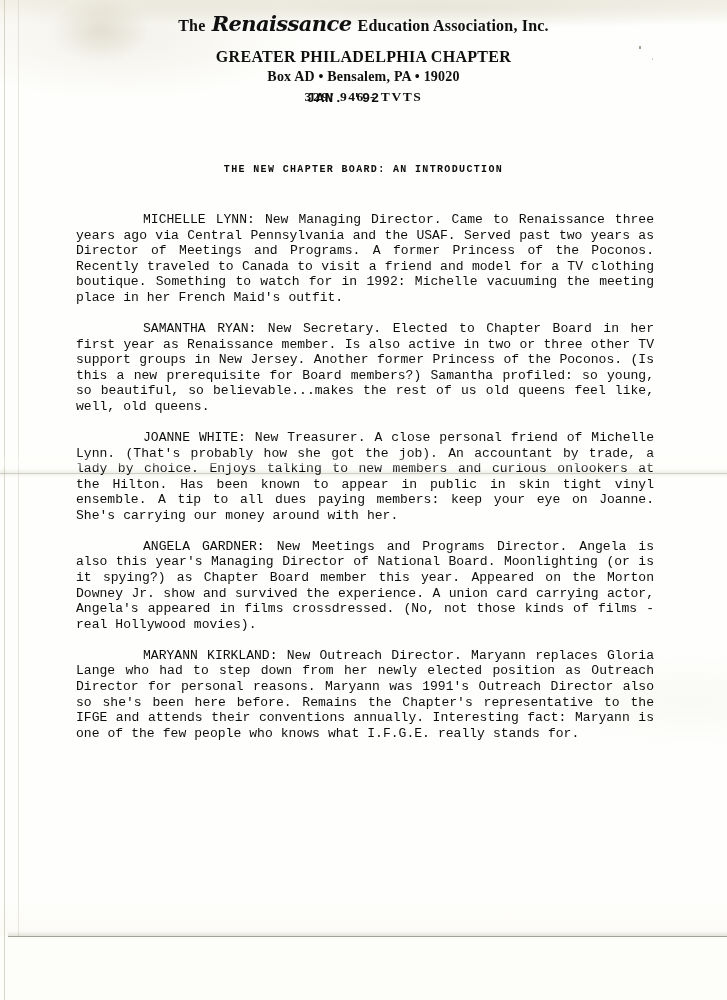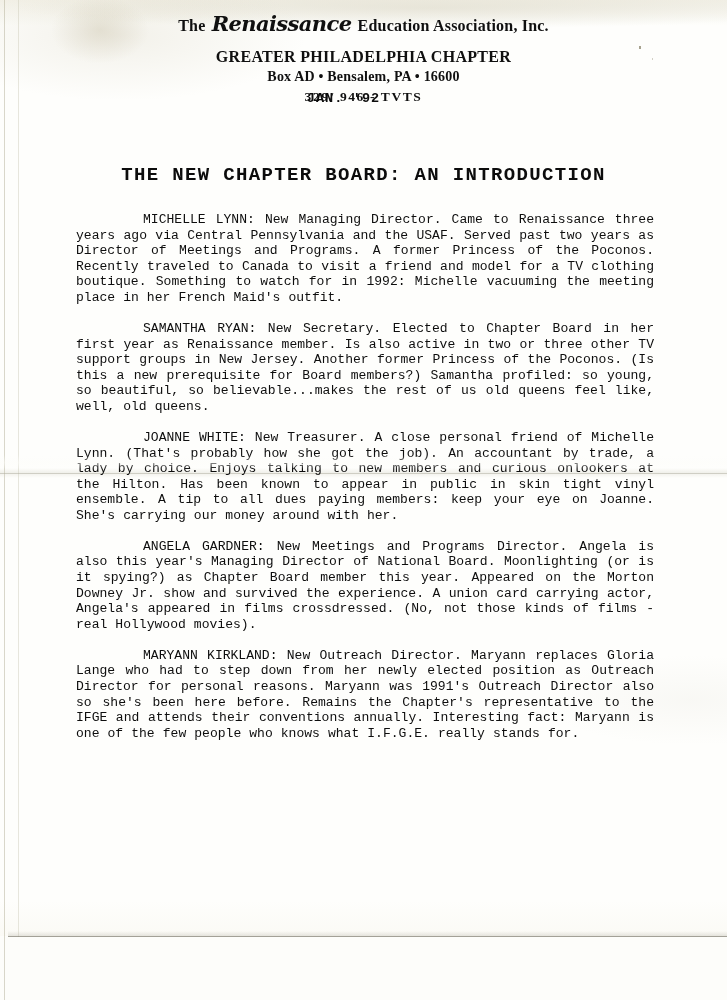--- a/index.html
+++ b/index.html
@@ -149,21 +149,21 @@
   }
 
   
   .doc-title {
     position: absolute;
     left: 0;
     top: 164px;
     width: 727px;
     text-align: center;
     font-family: "Liberation Mono", monospace;
-    font-size: 19px;
+    font-size: 10px;
     font-weight: bold;
     letter-spacing: 1.35px;
     color: #0c0c0c;
   }
 
   .body-block {
     position: absolute;
     left: 76px;
     top: 212px;
     width: 578px;
@@ -204,21 +204,21 @@
   <div class="fold-crease-soft"></div>
   <div class="fold-crease"></div>
   <div class="edge-bottom-soft"></div>
   <div class="edge-bottom"></div>
   <div class="speck" style="left:639px; top:46px;"></div>
   <div class="speck" style="left:652px; top:58px; width:1px; height:2px; opacity:.5;"></div>
 
   <div class="letterhead">
     <div class="lh-line1"><span>The </span><span class="lh-script">Renaissance</span><span> Education Association, Inc.</span></div>
     <div class="lh-line2">GREATER PHILADELPHIA CHAPTER</div>
-    <div class="lh-line3">Box AD • Bensalem, PA • 16600</div>
+    <div class="lh-line3">Box AD • Bensalem, PA • 19020</div>
     <div class="lh-line4">329/ 946 - TVTS</div>
   </div>
 
   <div class="date-stamp">JAN. '92</div>
 
   <div class="doc-title">THE NEW CHAPTER BOARD: AN INTRODUCTION</div>
 
   <div class="body-block">
     <p class="bio-para"><span class="bio-name">MICHELLE LYNN:</span><span> New Managing Director. Came to Renaissance three years ago via Central Pennsylvania and the USAF. Served past two years as Director of Meetings and Programs. A former Princess of the Poconos. Recently traveled to Canada to visit a friend and model for a TV clothing boutique. Something to watch for in 1992: Michelle vacuuming the meeting place in her French Maid's outfit.</span></p>
     <p class="bio-para"><span class="bio-name">SAMANTHA RYAN:</span><span> New Secretary. Elected to Chapter Board in her first year as Renaissance member. Is also active in two or three other TV support groups in New Jersey. Another former Princess of the Poconos. (Is this a new prerequisite for Board members?) Samantha profiled: so young, so beautiful, so believable...makes the rest of us old queens feel like, well, old queens.</span></p>

